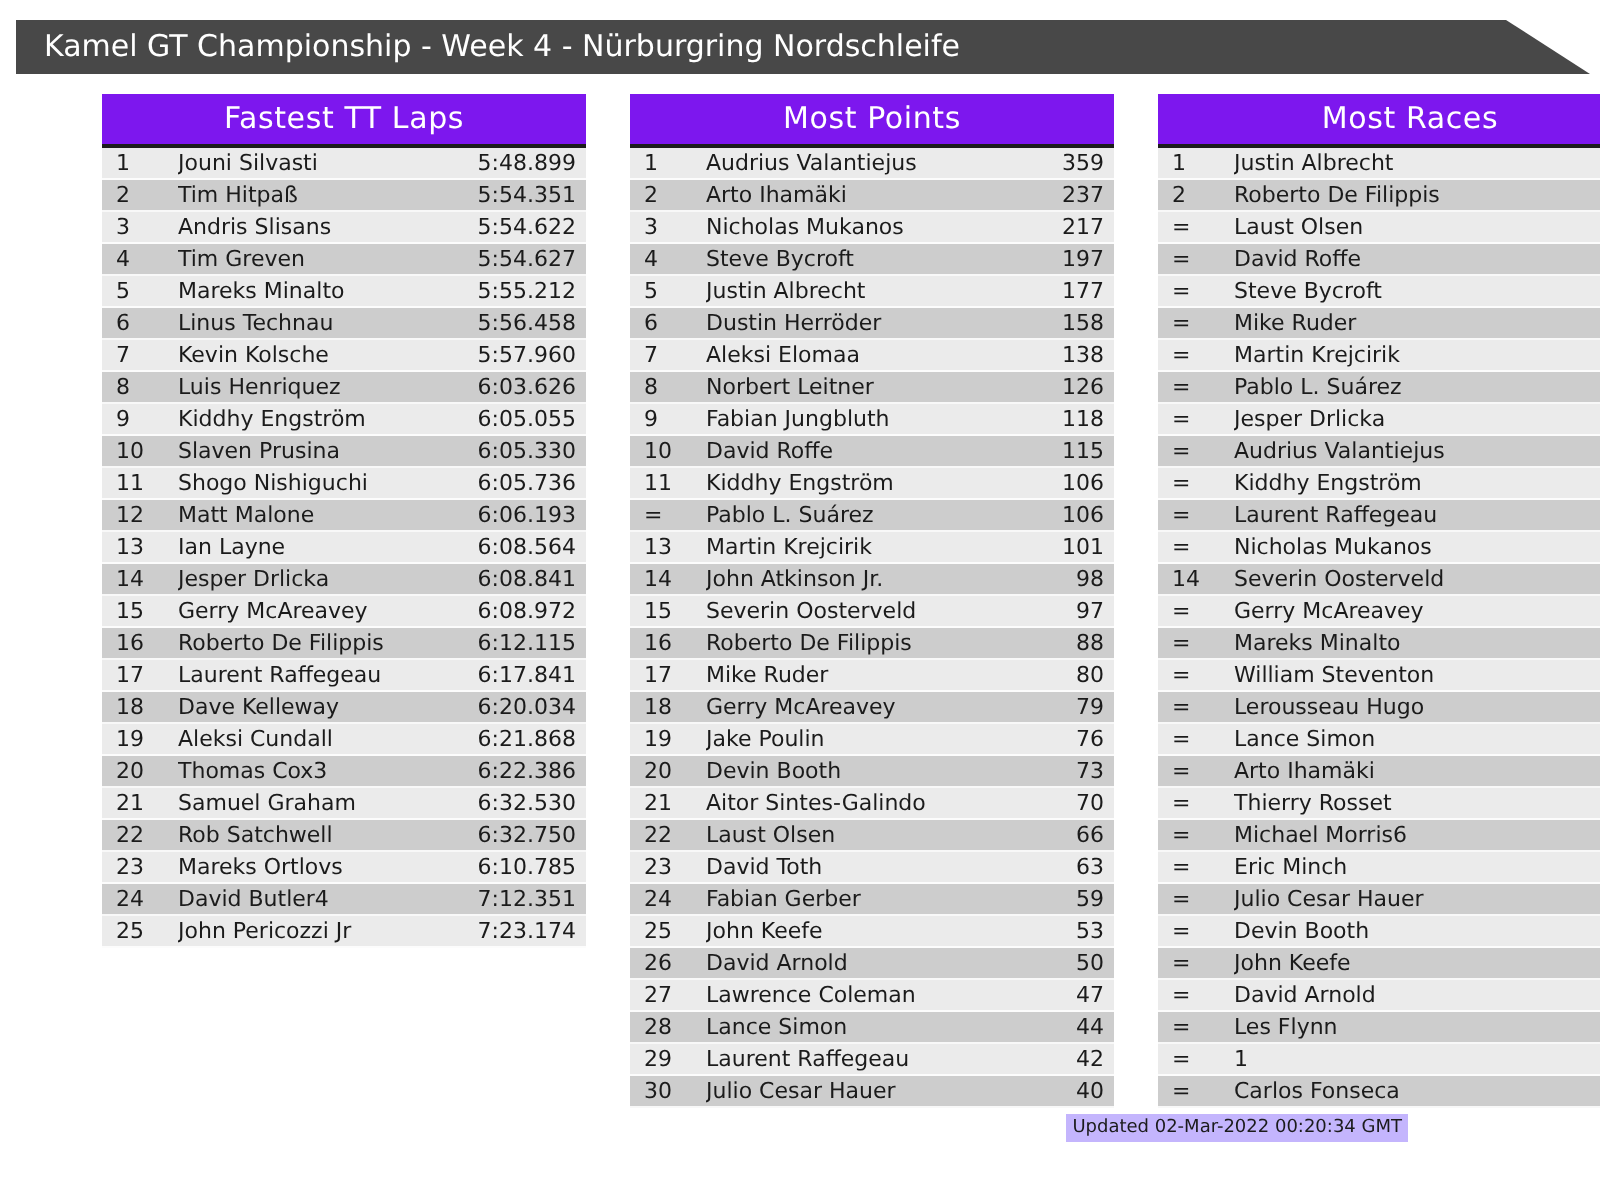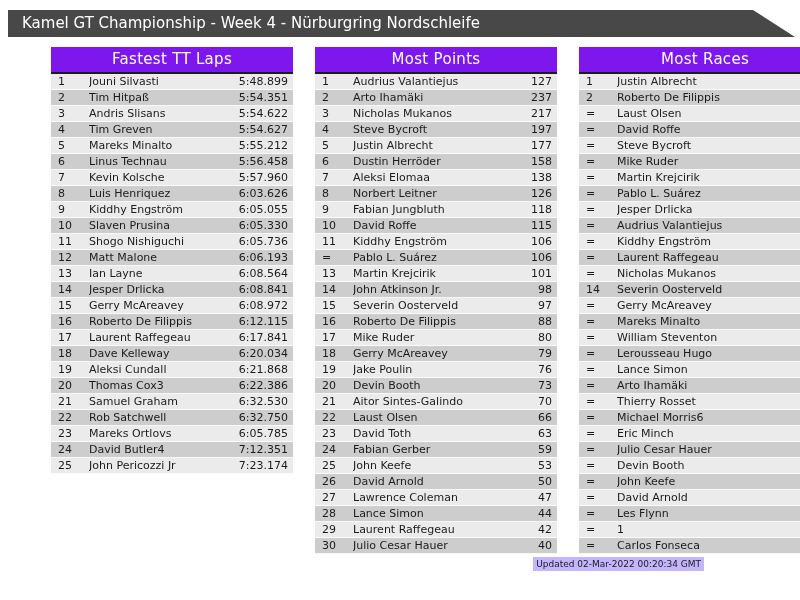--- a/index.html
+++ b/index.html
@@ -202,42 +202,42 @@
             <span class="cell value">6:32.530</span>
           </div>
           <div class="row">
             <span class="cell rank">22</span>
             <span class="cell name">Rob Satchwell</span>
             <span class="cell value">6:32.750</span>
           </div>
           <div class="row">
             <span class="cell rank">23</span>
             <span class="cell name">Mareks Ortlovs</span>
-            <span class="cell value">6:05.785</span>
+            <span class="cell value">6:10.785</span>
           </div>
           <div class="row">
             <span class="cell rank">24</span>
             <span class="cell name">David Butler4</span>
             <span class="cell value">7:12.351</span>
           </div>
           <div class="row">
             <span class="cell rank">25</span>
             <span class="cell name">John Pericozzi Jr</span>
             <span class="cell value">7:23.174</span>
           </div>
         </div>
     </div>
 
     <div class="board">
       <div class="board-title">Most Points</div>
       <div class="rows">
           <div class="row">
             <span class="cell rank">1</span>
             <span class="cell name">Audrius Valantiejus</span>
-            <span class="cell value">127</span>
+            <span class="cell value">359</span>
           </div>
           <div class="row">
             <span class="cell rank">2</span>
             <span class="cell name">Arto Ihamäki</span>
             <span class="cell value">237</span>
           </div>
           <div class="row">
             <span class="cell rank">3</span>
             <span class="cell name">Nicholas Mukanos</span>
             <span class="cell value">217</span>

